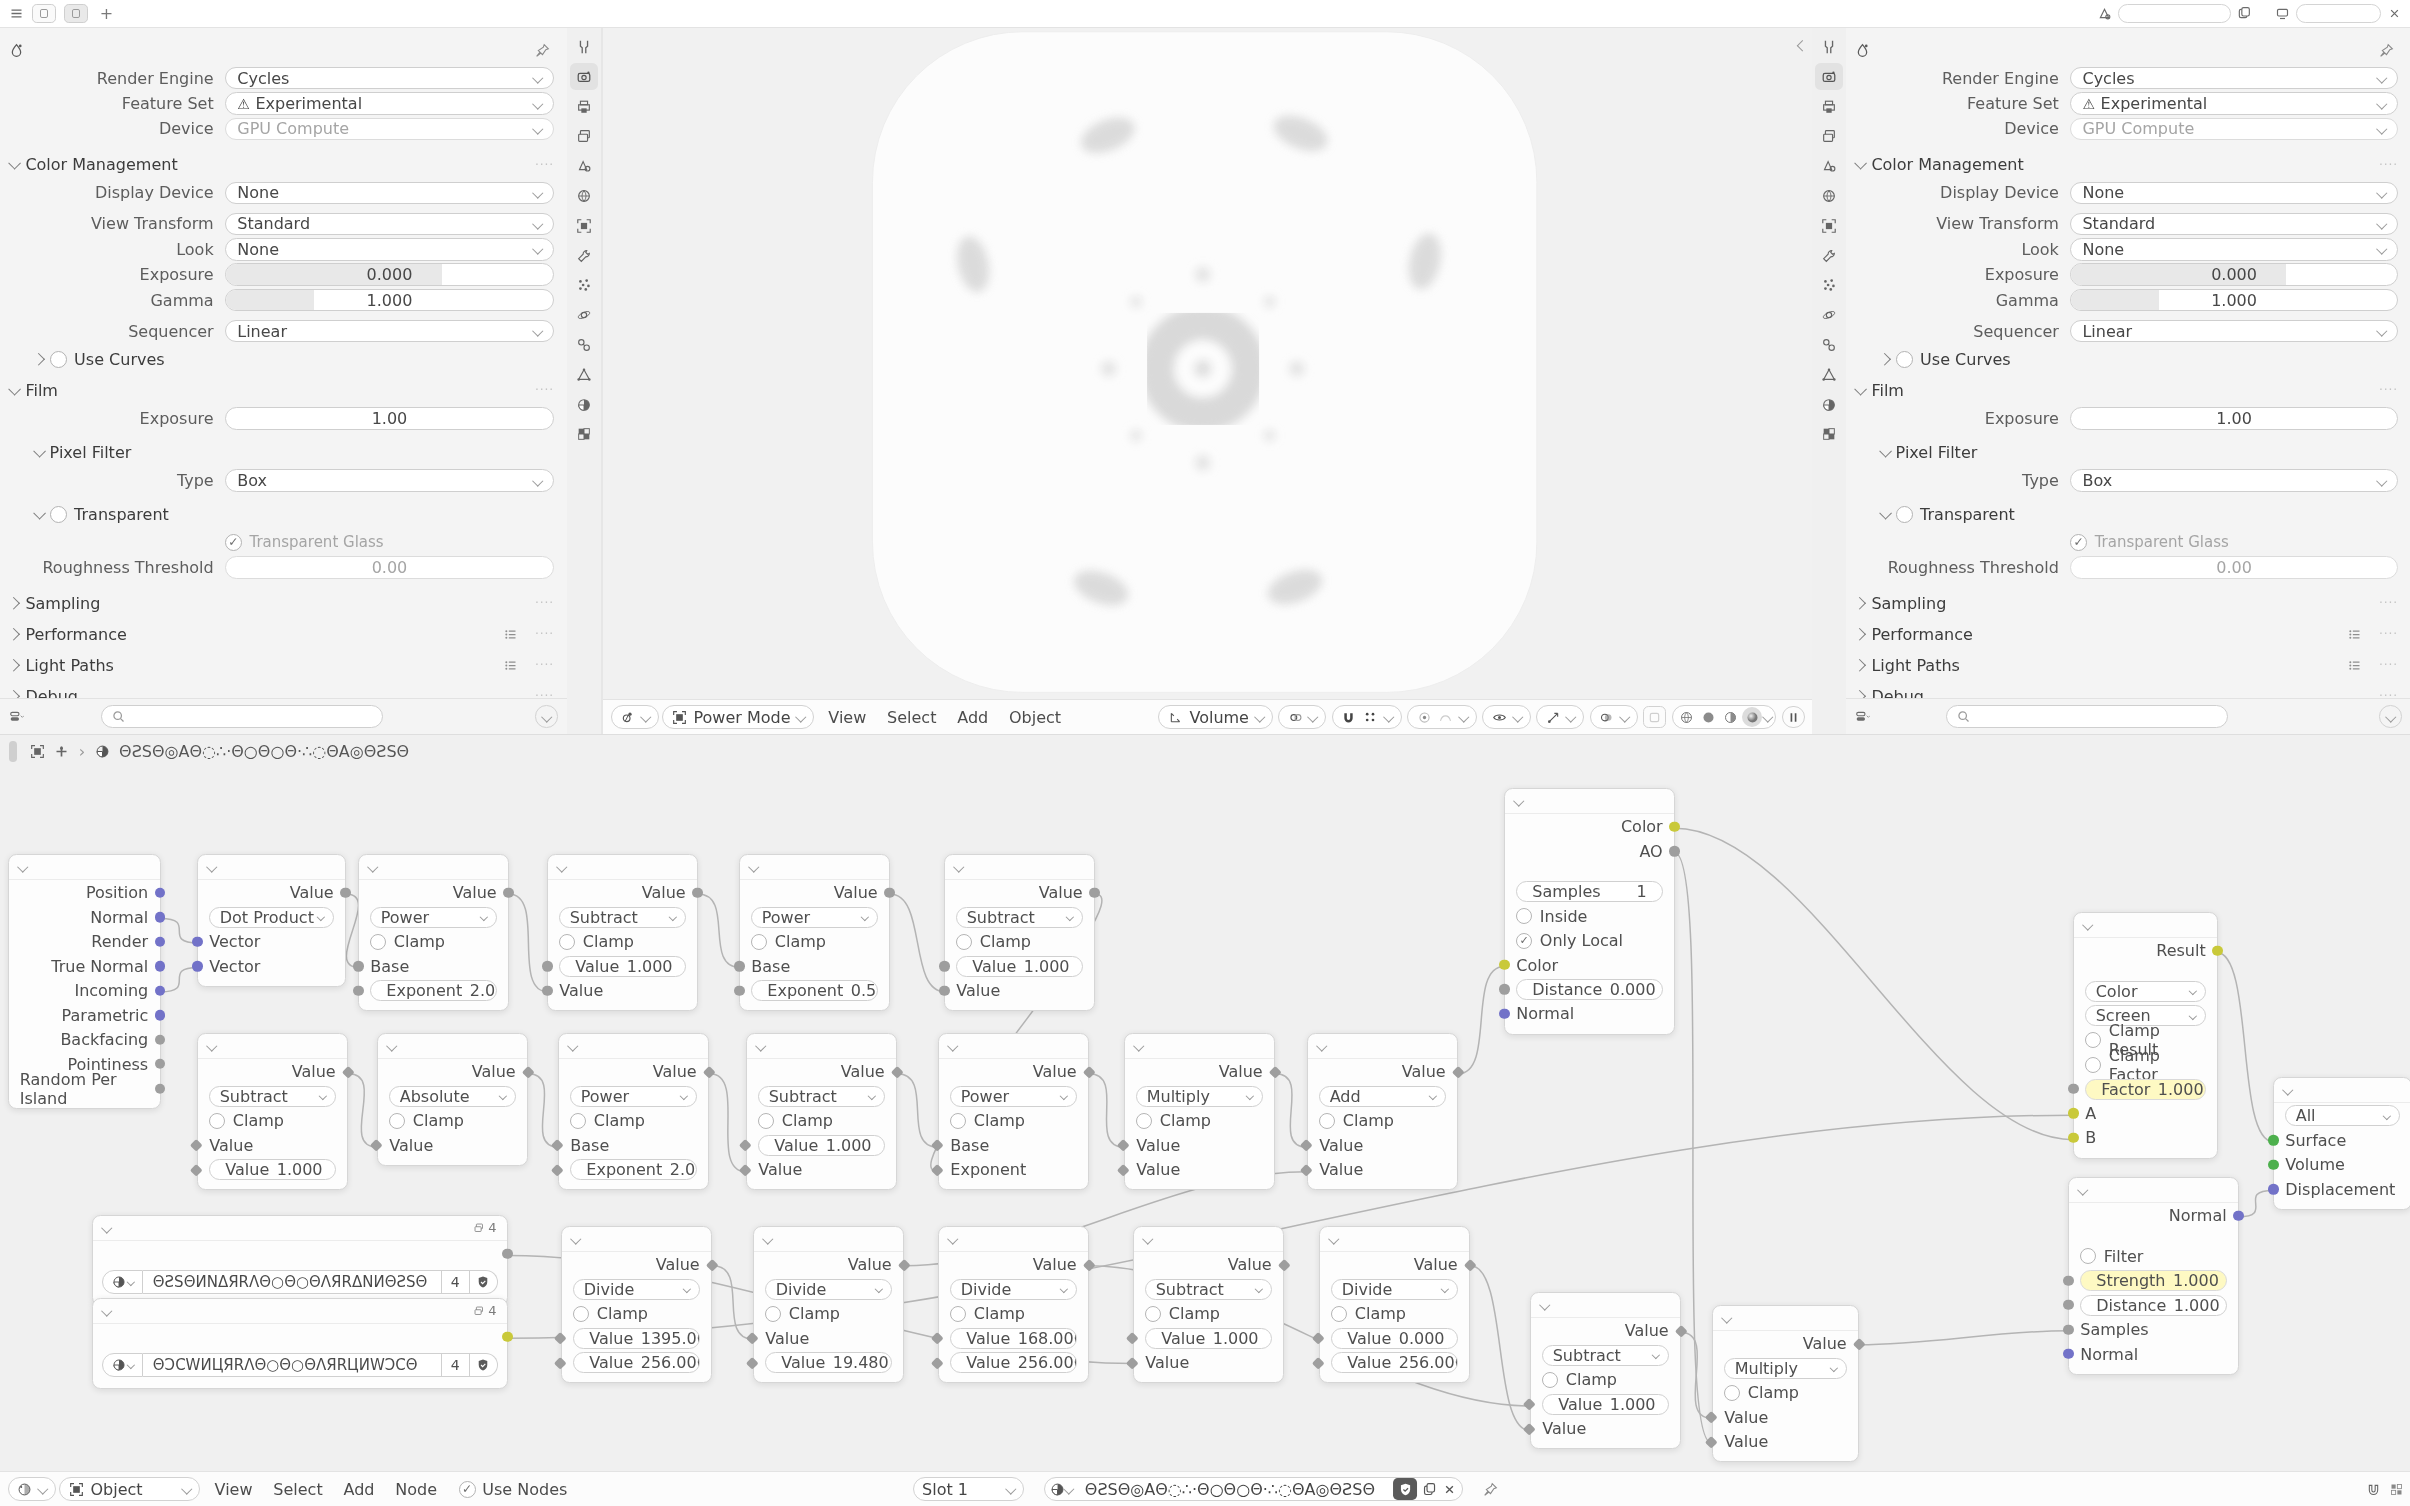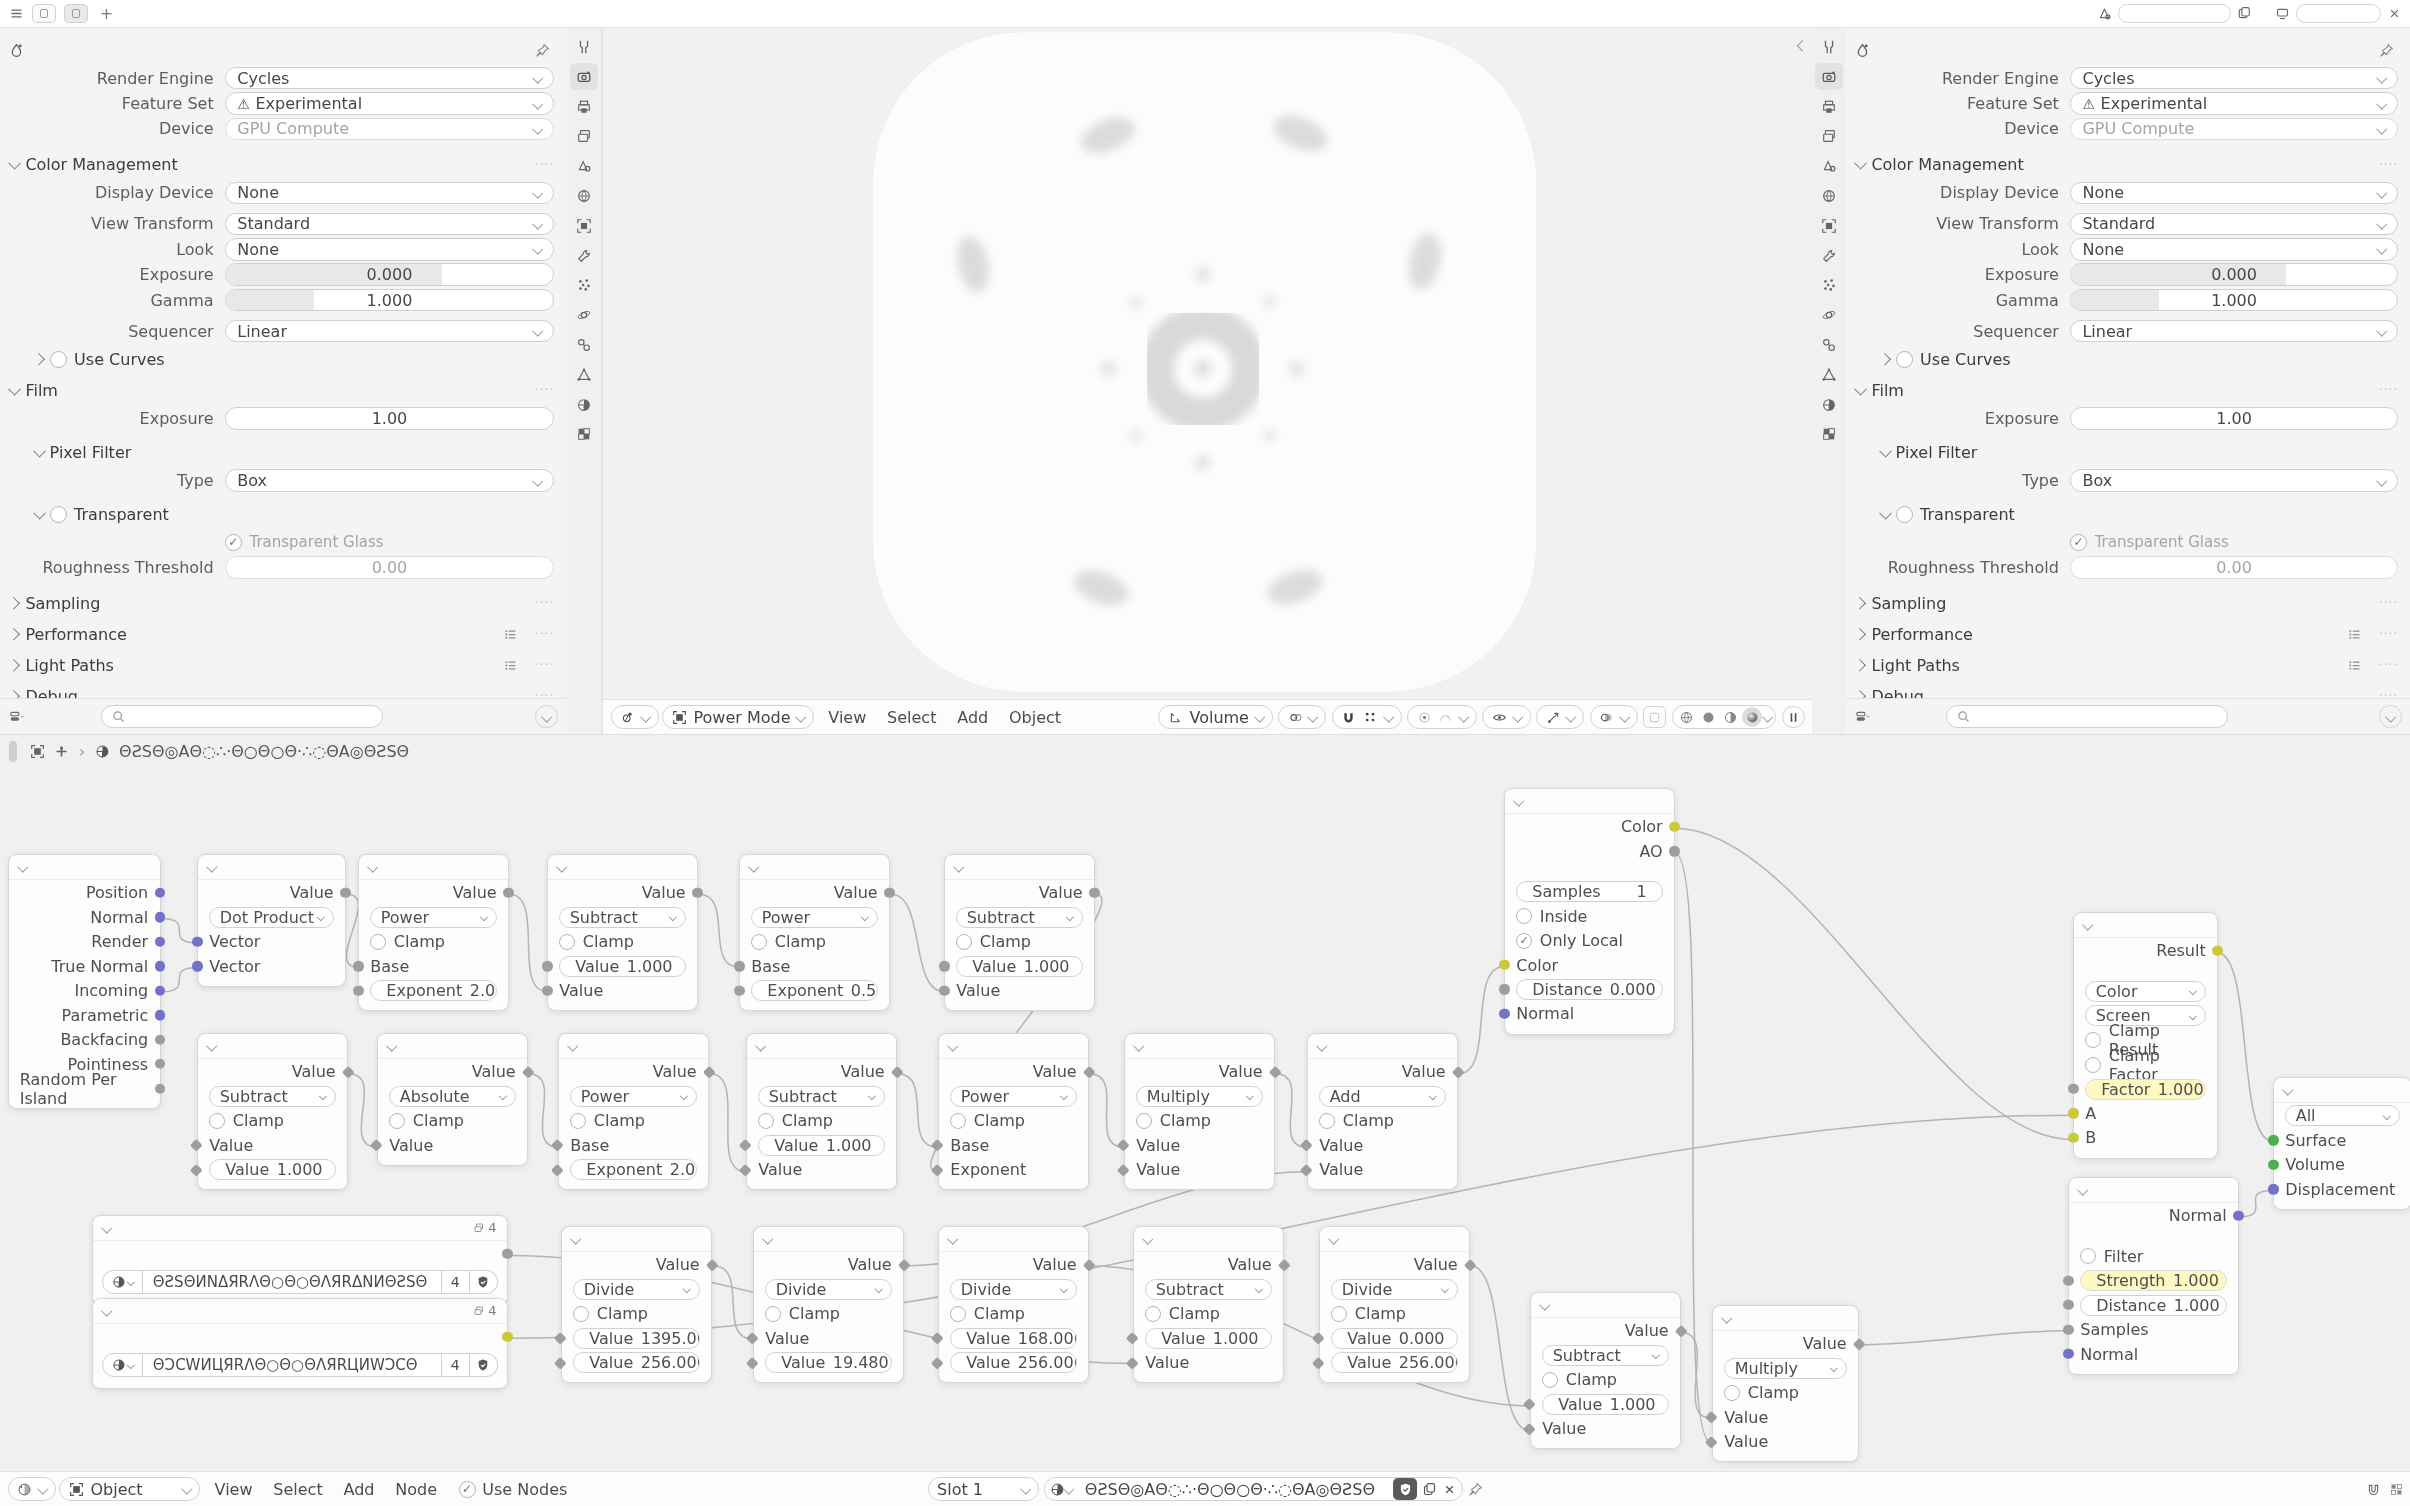--- a/index.html
+++ b/index.html
@@ -77,21 +77,21 @@
   .npill .nval{margin-left:auto;padding-left:7.5px}
   .npill.centered{justify-content:space-between;padding:0 15px}
   .nchk{width:16px;height:16px;border:0.9px solid #b5b5b5;border-radius:50%;background:#fff;margin-right:7.5px;display:inline-flex;align-items:center;justify-content:center;font-size:11.3px;color:#707070;flex:none}
   .gaprow{height:14px}
   .dbkrow{position:relative;height:30px;display:flex;align-items:center;gap:0;padding:0 9.4px;margin:1.9px 0}
   .dbrowse{width:41px;height:24.5px;border:0.9px solid #d0d0d0;border-radius:12.2px 0 0 12.2px;background:#fff;display:flex;align-items:center;justify-content:center;gap:1.9px;color:#555}
   .dbname{flex:1;height:24.5px;border:0.9px solid #d0d0d0;border-left:none;background:#fff;display:flex;align-items:center;padding:0 9.4px;font-size:15px;color:#4a4a4a;overflow:hidden;white-space:nowrap}
   .dbcount{width:28px;height:24.5px;border:0.9px solid #d0d0d0;border-left:none;background:#fff;display:flex;align-items:center;justify-content:center;font-size:14px}
   .dbshield{width:28px;height:24.5px;border:0.9px solid #d0d0d0;border-left:none;border-radius:0 12.2px 12.2px 0;background:#fff;display:flex;align-items:center;justify-content:center}
   .nefoot{position:absolute;left:0;right:0;bottom:0;height:35px;background:#fcfcfc;border-top:0.9px solid #e3e3e3;display:flex;align-items:center;padding:0 7.5px;font-size:16px;color:#4c4c4c;gap:3.8px}
-  .nemid{position:absolute;left:50%;transform:translateX(-50%);display:flex;align-items:center;gap:5px}
+  .nemid{position:absolute;left:50%;transform:translateX(-50%);display:flex;align-items:center;gap:20px}
   .neright{margin-left:auto;display:flex;align-items:center;gap:7.5px}
   .shield-dark{width:24.5px;height:22.6px;border-radius:4.7px;background:#5a5a5a;display:flex;align-items:center;justify-content:center;color:#fff}
   svg.mi{width:15px;height:15px;display:block}
   .mini{color:#6b6b6b;display:flex;align-items:center}
 </style>
 </head>
 <body>
 
 <div id="topbar" class="sec">
   <span class="mini">

